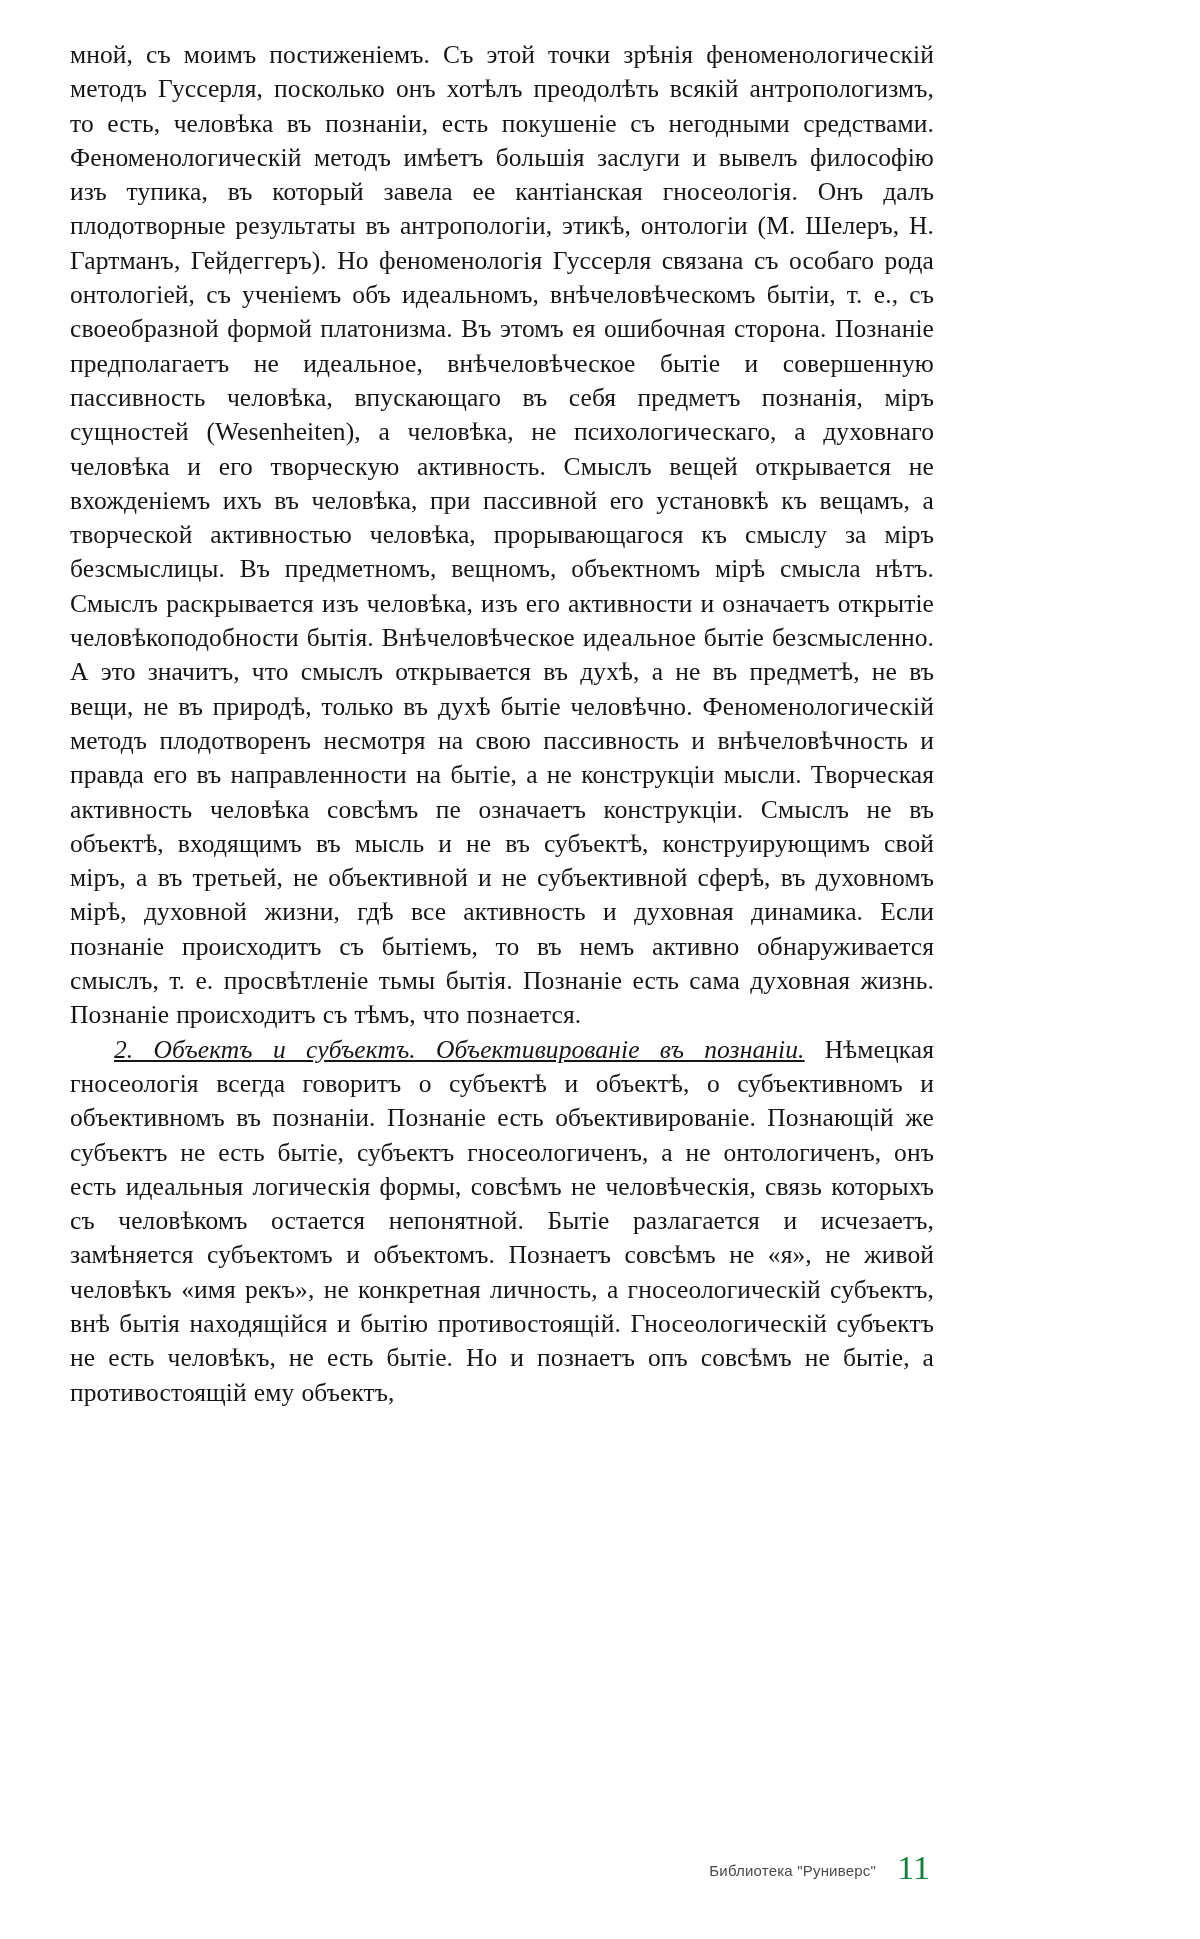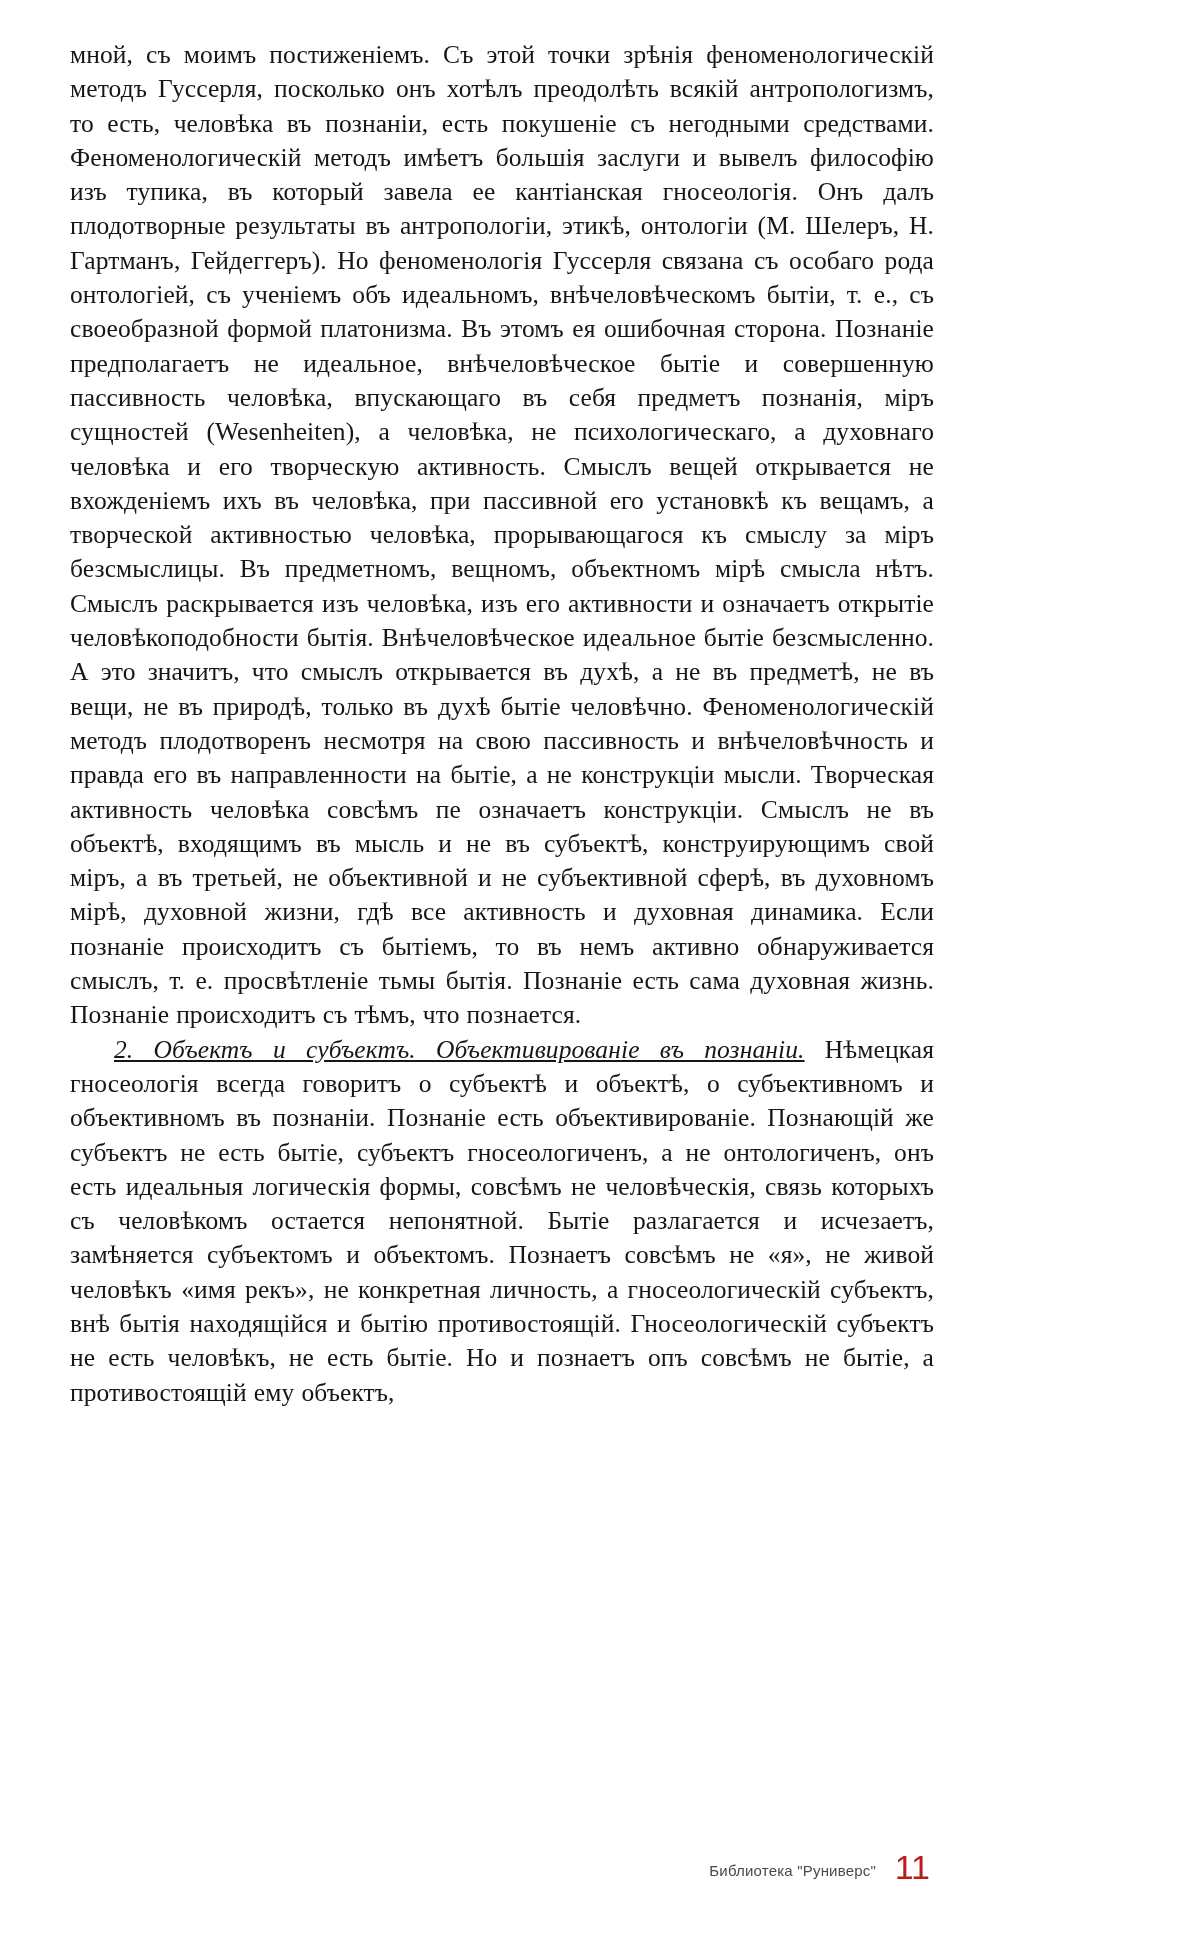--- a/index.html
+++ b/index.html
@@ -50,23 +50,23 @@
     font-family: "Liberation Sans", sans-serif;
     font-size: 15px;
     color: #4a4a4a;
     letter-spacing: 0.2px;
     white-space: nowrap;
   }
   .page-number {
     position: absolute;
     right: 74px;
     bottom: 0px;
-    font-family: Liberation Sans, sans-serif;
+    font-family: Liberation Serif, serif;
     font-size: 34px;
-    color: #b91c1c;
+    color: #15803d;
   }
 </style>
 </head>
 <body>
 
 <div class="page">
 
   <div class="body-text">
     <p class="para">мной, съ моимъ постиженіемъ. Съ этой точки зрѣнія феноменологическій методъ Гуссерля, посколько онъ хотѣлъ преодолѣть всякій антропологизмъ, то есть, человѣка въ познаніи, есть покушеніе съ негодными средствами. Феноменологическій методъ имѣетъ большія заслуги и вывелъ философію изъ тупика, въ который завела ее кантіанская гносеологія. Онъ далъ плодотворные результаты въ антропологіи, этикѣ, онтологіи (М. Шелеръ, Н. Гартманъ, Гейдеггеръ). Но феноменологія Гуссерля связана съ особаго рода онтологіей, съ ученіемъ объ идеальномъ, внѣчеловѣческомъ бытіи, т. е., съ своеобразной формой платонизма. Въ этомъ ея ошибочная сторона. Познаніе предполагаетъ не идеальное, внѣчеловѣческое бытіе и совершенную пассивность человѣка, впускающаго въ себя предметъ познанія, міръ сущностей (Wesenheiten), а человѣка, не психологическаго, а духовнаго человѣка и его творческую активность. Смыслъ вещей открывается не вхожденіемъ ихъ въ человѣка, при пассивной его установкѣ къ вещамъ, а творческой активностью человѣка, прорывающагося къ смыслу за міръ безсмыслицы. Въ предметномъ, вещномъ, объектномъ мірѣ смысла нѣтъ. Смыслъ раскрывается изъ человѣка, изъ его активности и означаетъ открытіе человѣкоподобности бытія. Внѣчеловѣческое идеальное бытіе безсмысленно. А это значитъ, что смыслъ открывается въ духѣ, а не въ предметѣ, не въ вещи, не въ природѣ, только въ духѣ бытіе человѣчно. Феноменологическій методъ плодотворенъ несмотря на свою пассивность и внѣчеловѣчность и правда его въ направленности на бытіе, а не конструкціи мысли. Творческая активность человѣка совсѣмъ пе означаетъ конструкціи. Смыслъ не въ объектѣ, входящимъ въ мысль и не въ субъектѣ, конструирующимъ свой міръ, а въ третьей, не объективной и не субъективной сферѣ, въ духовномъ мірѣ, духовной жизни, гдѣ все активность и духовная динамика. Если познаніе происходитъ съ бытіемъ, то въ немъ активно обнаруживается смыслъ, т. е. просвѣтленіе тьмы бытія. Познаніе есть сама духовная жизнь. Познаніе происходитъ съ тѣмъ, что познается.</p>
     <p class="para indent"><em>2. Объектъ и субъектъ. Объективированіе въ познаніи.</em><span> Нѣмецкая гносеологія всегда говоритъ о субъектѣ и объектѣ, о субъективномъ и объективномъ въ познаніи. Познаніе есть объективированіе. Познающій же субъектъ не есть бытіе, субъектъ гносеологиченъ, а не онтологиченъ, онъ есть идеальныя логическія формы, совсѣмъ не человѣческія, связь которыхъ съ человѣкомъ остается непонятной. Бытіе разлагается и исчезаетъ, замѣняется субъектомъ и объектомъ. Познаетъ совсѣмъ не «я», не живой человѣкъ «имя рекъ», не конкретная личность, а гносеологическій субъектъ, внѣ бытія находящійся и бытію противостоящій. Гносеологическій субъектъ  не есть человѣкъ, не есть бытіе. Но и познаетъ опъ совсѣмъ не бытіе, а противостоящій ему объектъ,</span></p>

